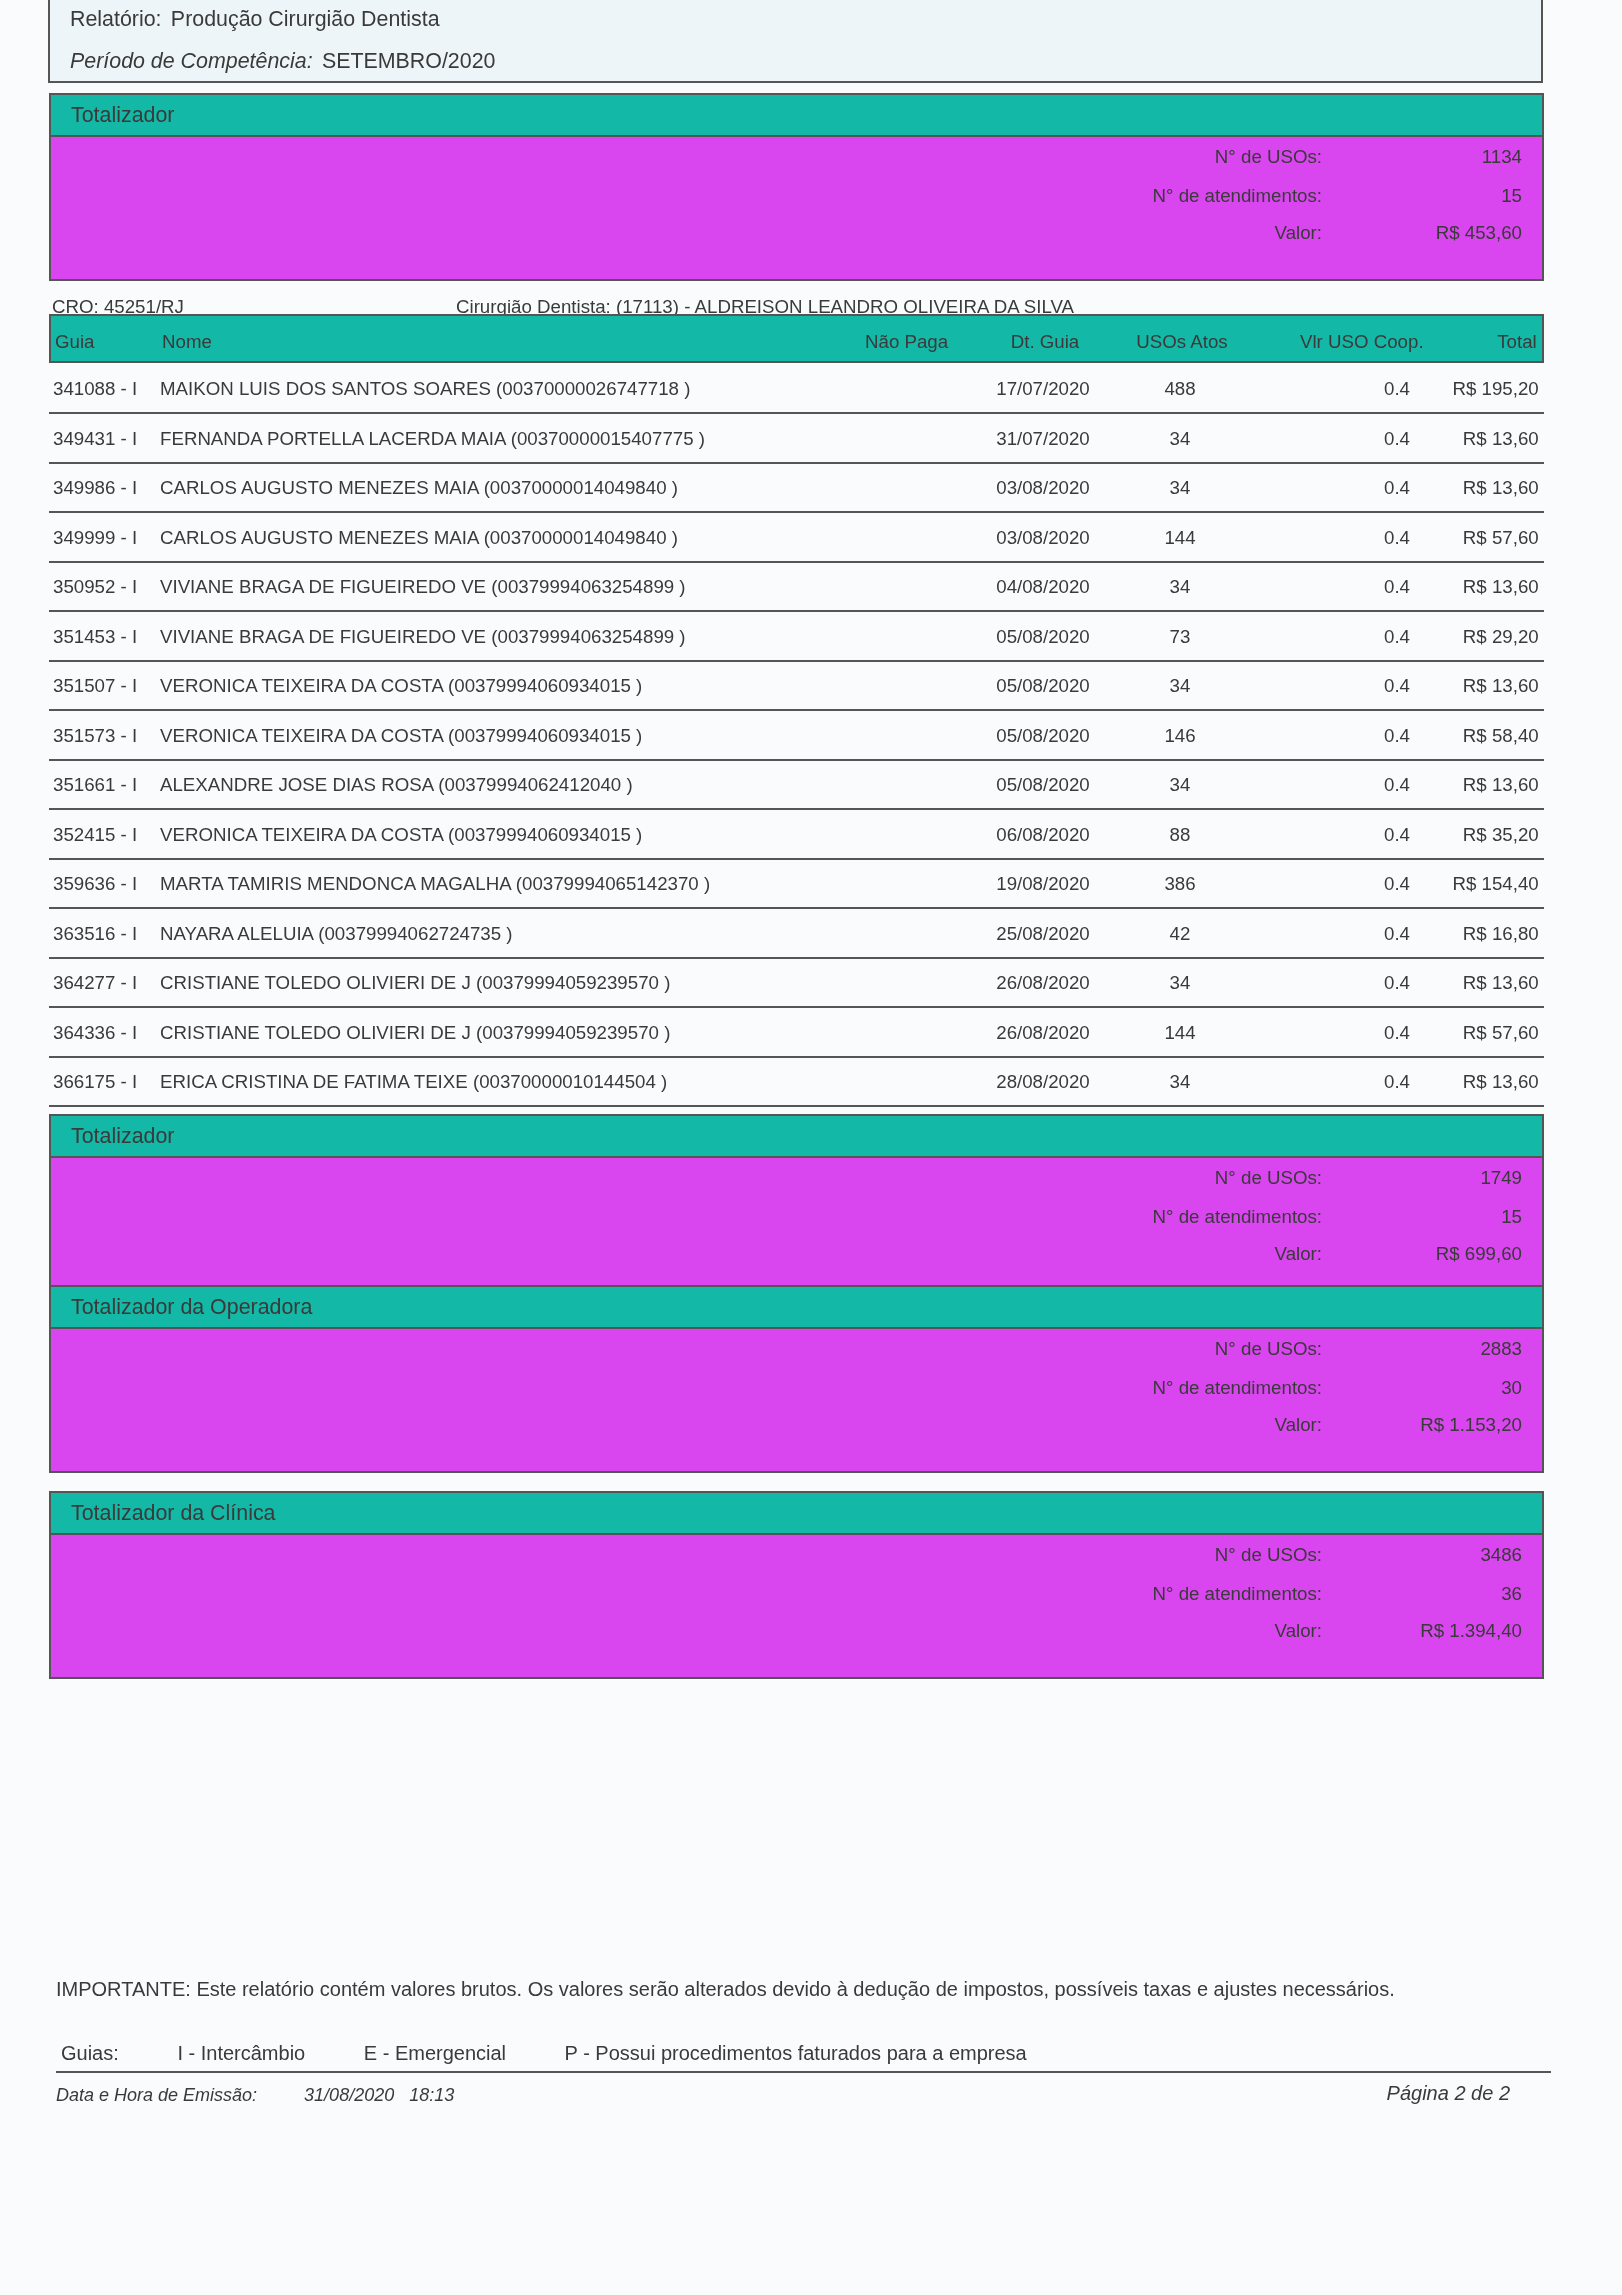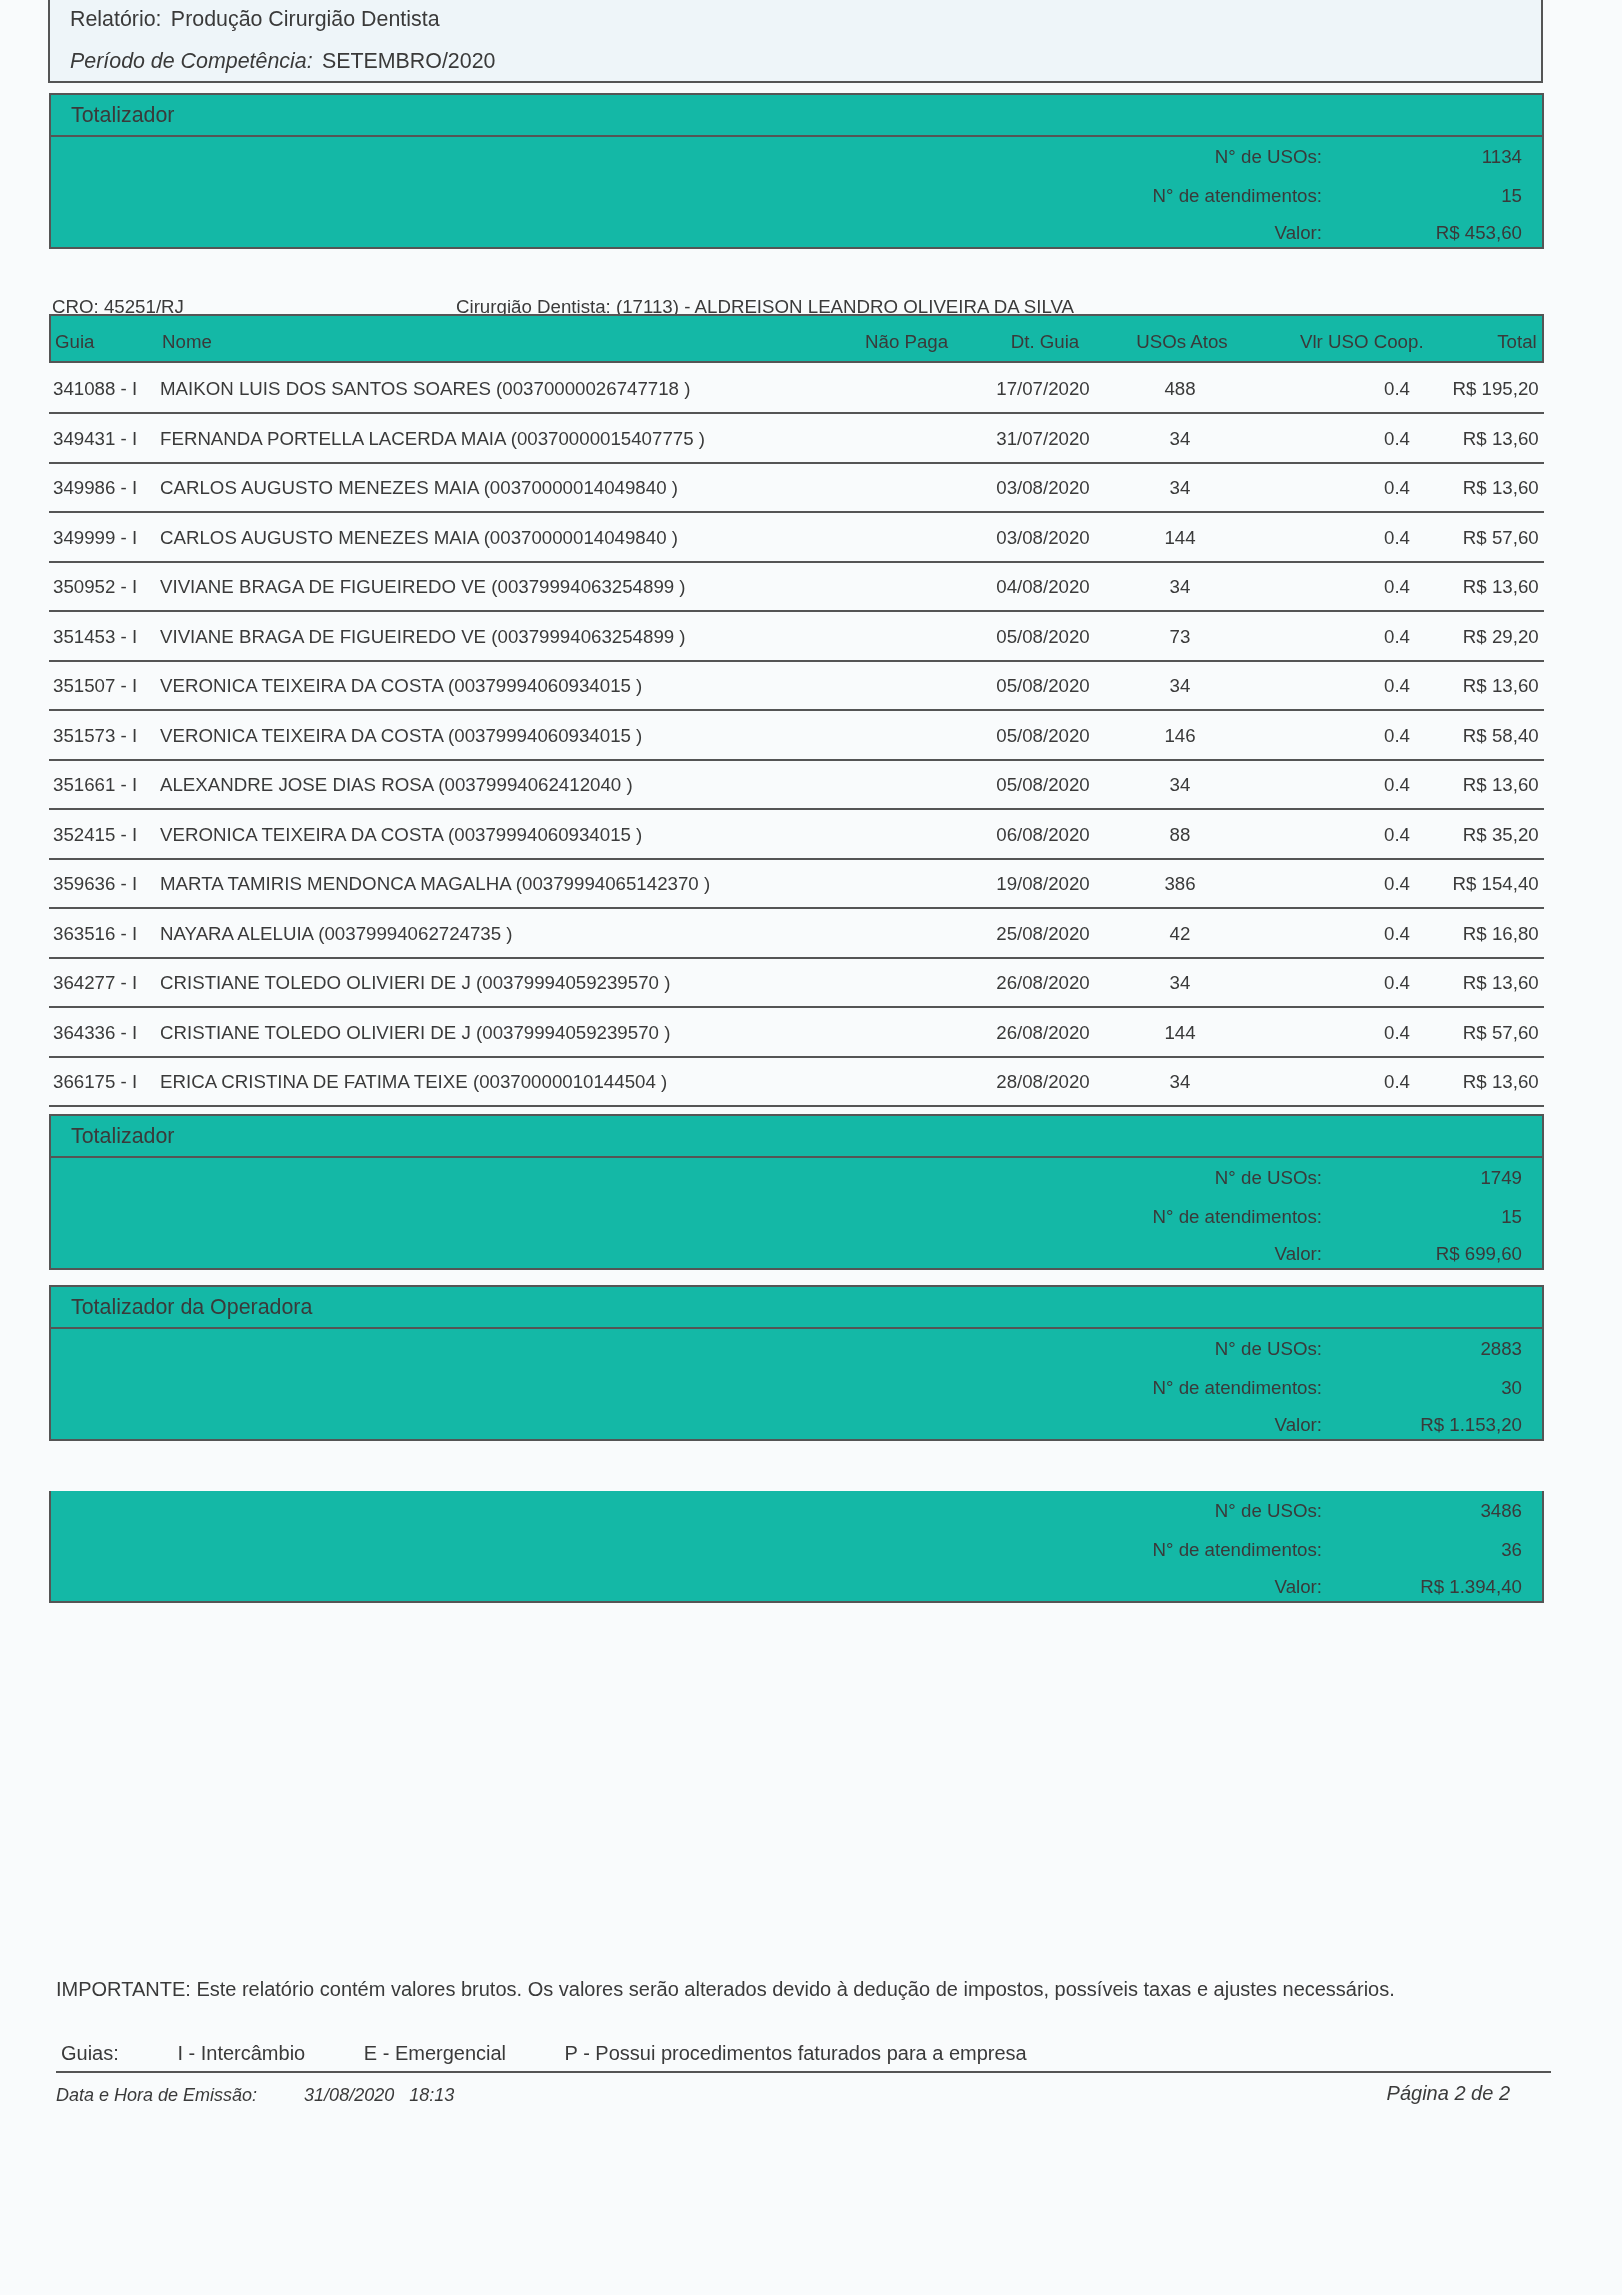--- a/index.html
+++ b/index.html
@@ -16,22 +16,22 @@
   .hdr-line { position: absolute; left: 20px; font-size: 21.4px; }
   .hdr-line .lbl { margin-right: 9.3px; }
   .italic { font-style: italic; }
 
   .tot { position: absolute; left: 49px; width: 1495px; }
   .tot .tot-head {
     border: 2px solid #555; height: 44px; box-sizing: border-box;
     background: #14b8a6; padding-left: 20px; font-size: 21.4px; line-height: 40px;
   }
   .tot .tot-body {
-    border: 2px solid #555; border-top: none; height: 112px; box-sizing: border-box;
-    position: relative; background: #14b8a6;
+    border: 2px solid #555; border-top: none; height: 144px; box-sizing: border-box;
+    position: relative; background: #d946ef;
   }
   .tot-row { position: absolute; right: 20px; font-size: 18.7px; display: flex; }
   .tot-row .k { width: 200px; text-align: right; }
   .tot-row .v { width: 200px; text-align: right; }
 
   .cro-line { position: absolute; top: 296px; left: 52px; width: 1495px; font-size: 18.7px; }
   .cro-line .cro { position: absolute; left: 0; }
   .cro-line .dent { position: absolute; left: 404px; }
 
   .thead {
@@ -271,20 +271,21 @@
         <span class="v">30</span>
       </div>
     <div class="tot-row" style="top:85px;">
         <span class="k">Valor:</span>
         <span class="v">R$ 1.153,20</span>
       </div>
   </div>
 </div>
 
 <div class="tot" style="top:1491px;">
+  <div class="tot-head">Totalizador da Clínica</div>
   <div class="tot-body">
     <div class="tot-row" style="top:9.3px;">
         <span class="k">N° de USOs:</span>
         <span class="v">3486</span>
       </div>
     <div class="tot-row" style="top:48px;">
         <span class="k">N° de atendimentos:</span>
         <span class="v">36</span>
       </div>
     <div class="tot-row" style="top:85px;">

